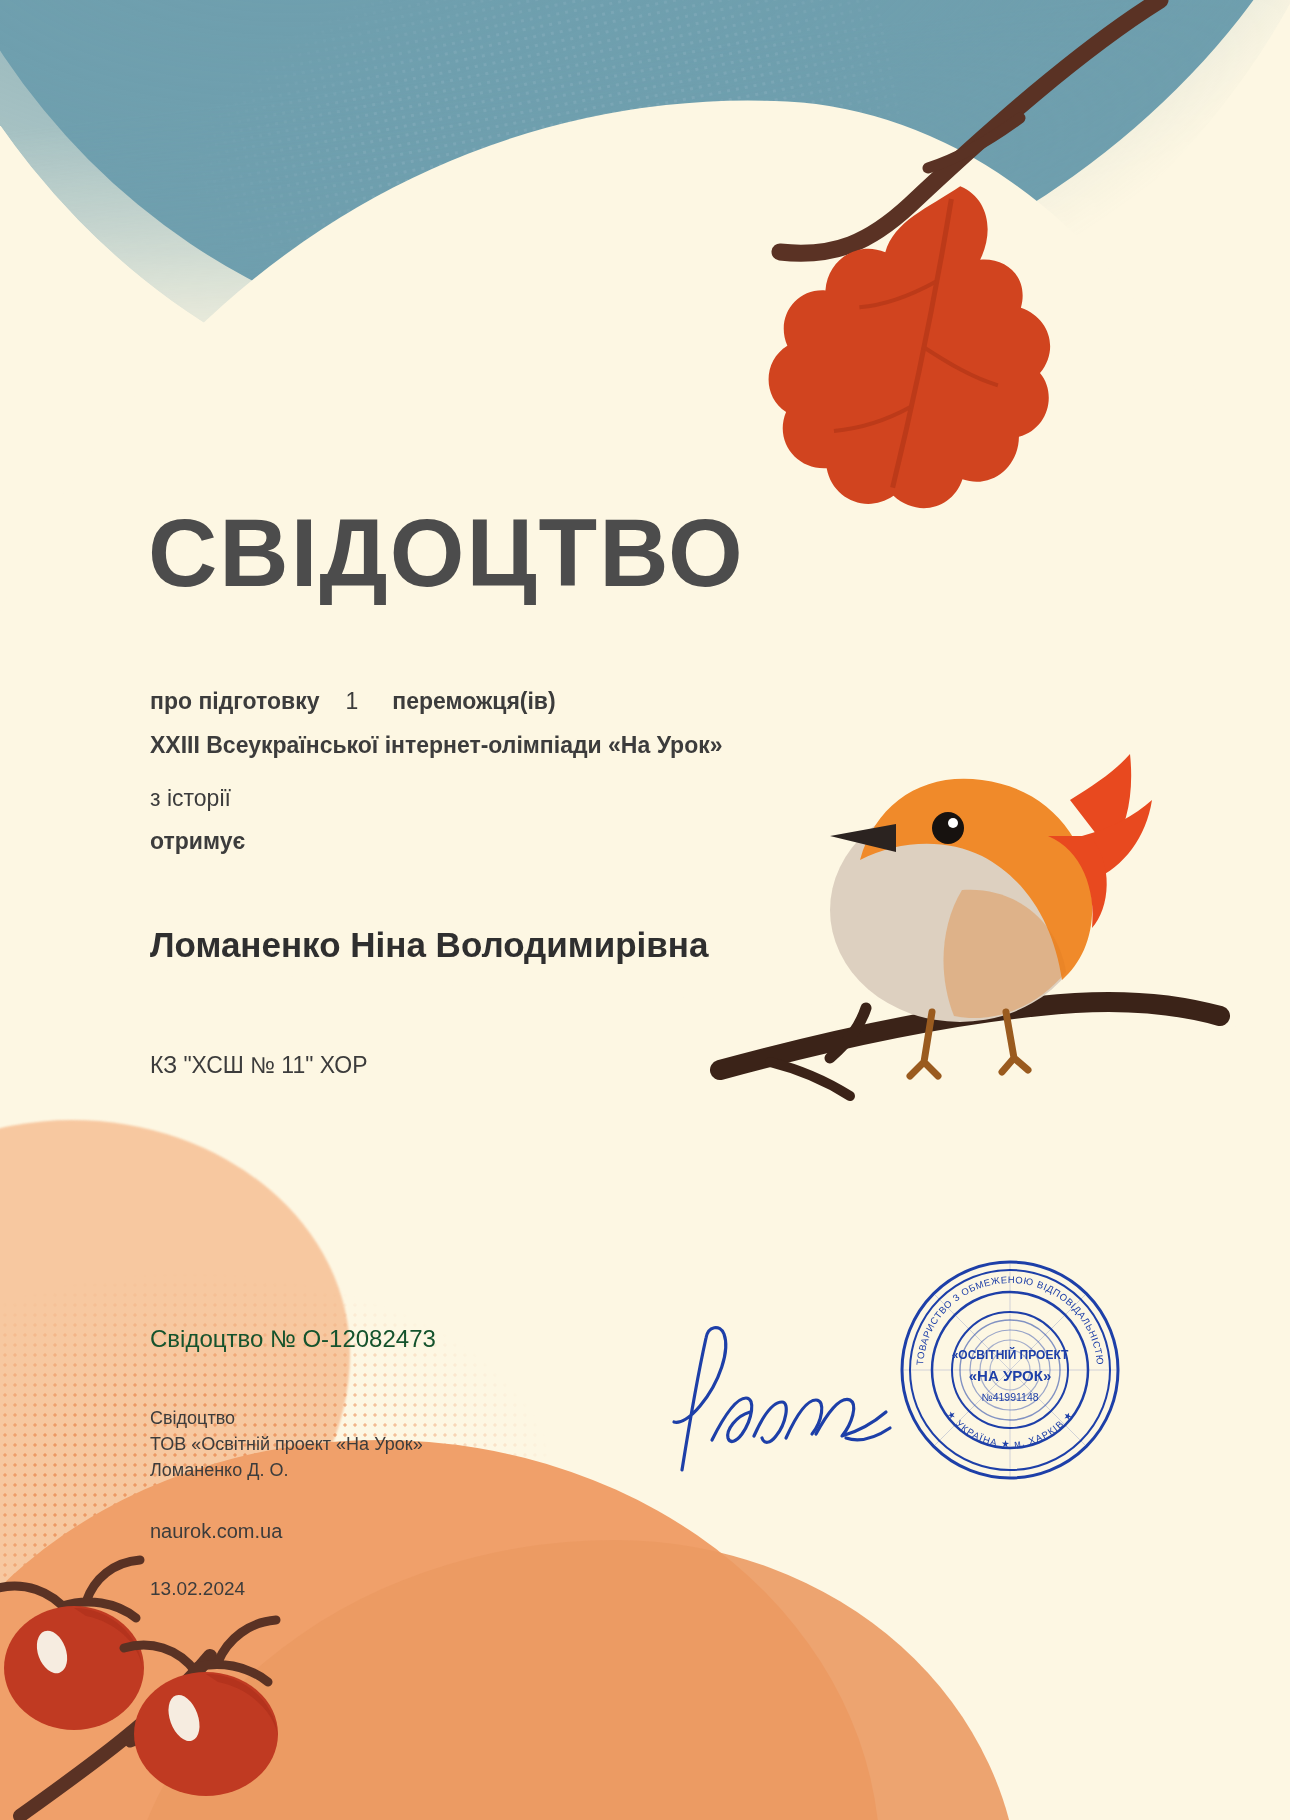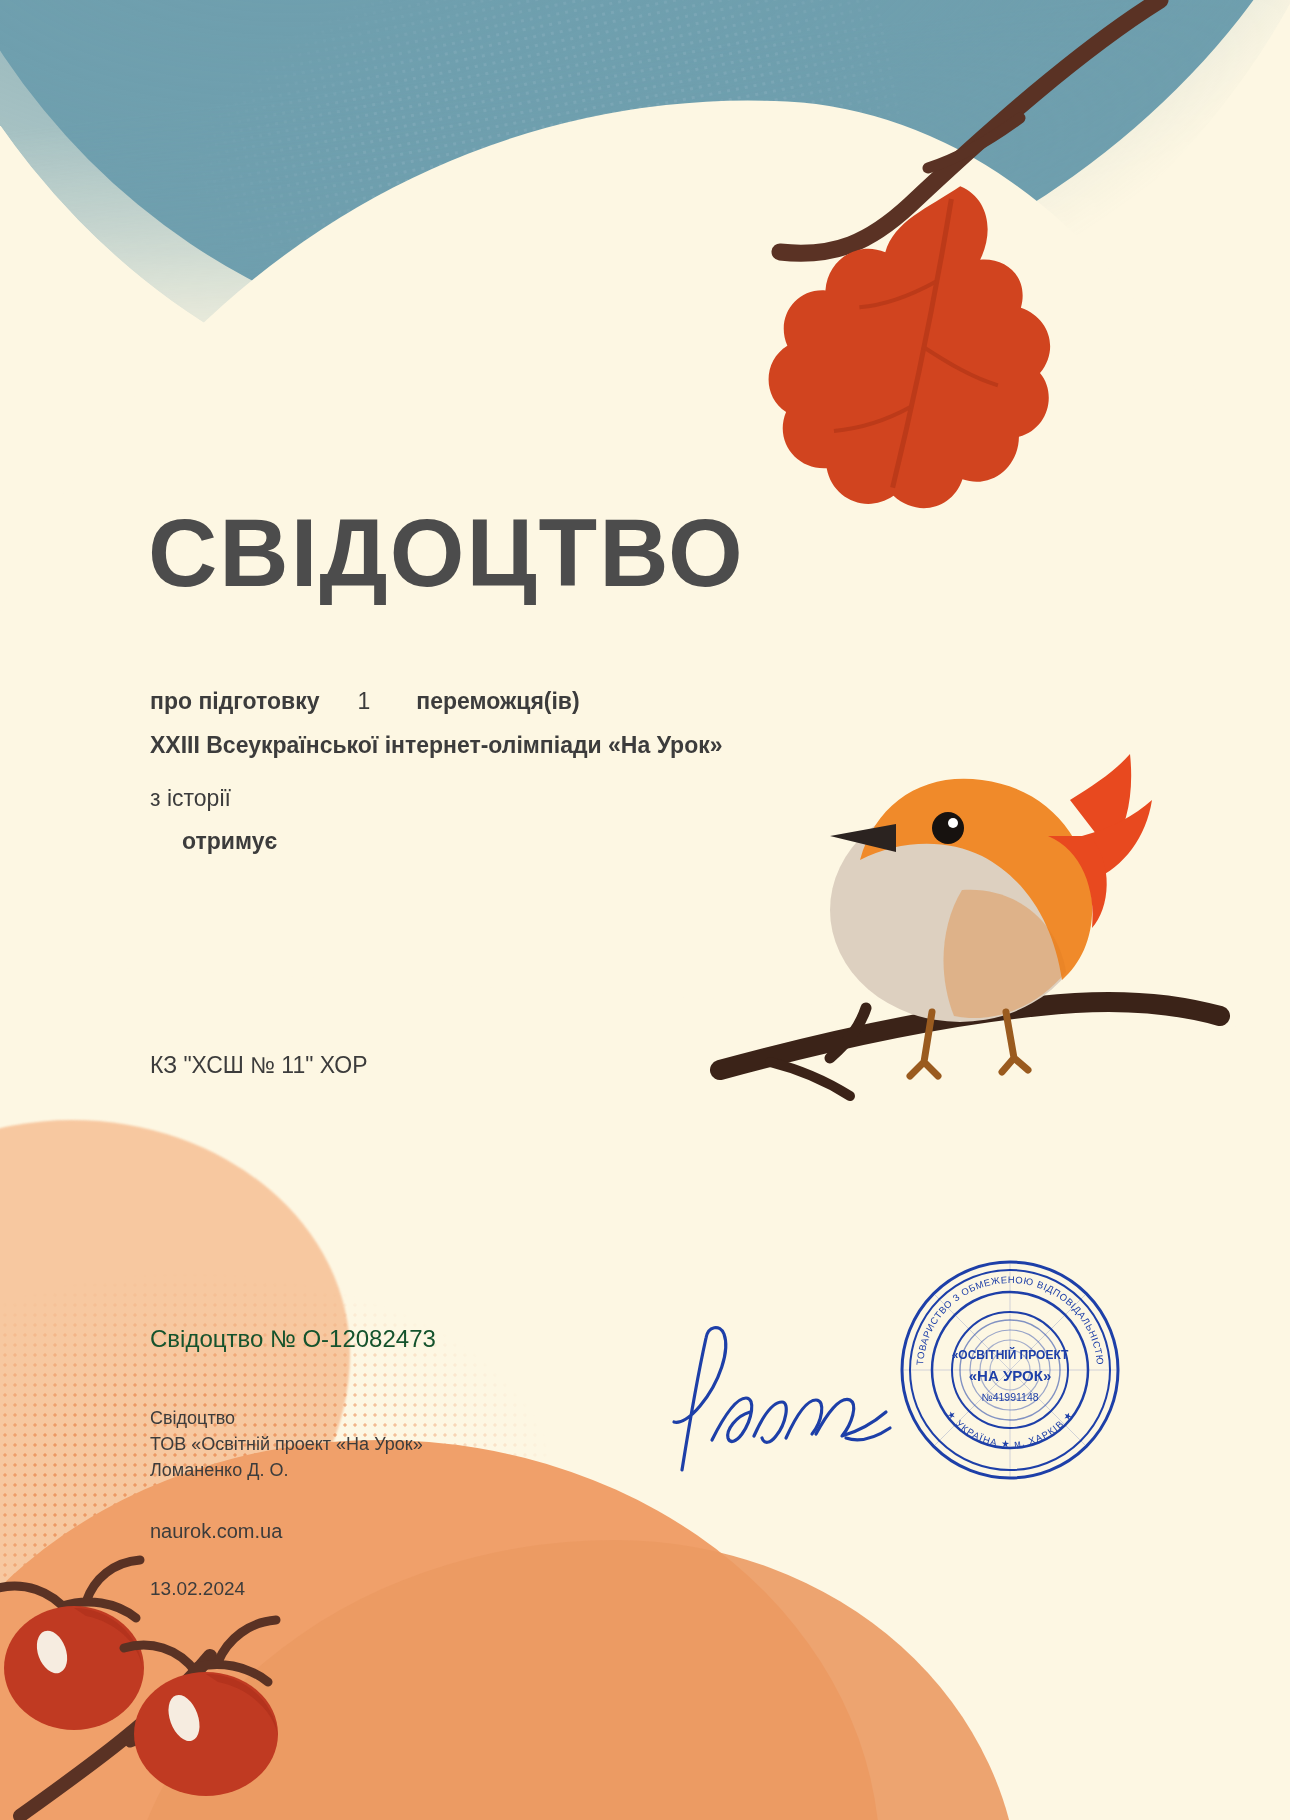--- a/index.html
+++ b/index.html
@@ -130,27 +130,27 @@
     letter-spacing: 2px;
     color: #4c4c4c;
     line-height: 1;
   }
   .subtitle-line {
     position: absolute;
     left: 2px;
     font-size: 23px;
     color: #3c3c3c;
   }
-  .sub-1 { top: 688px; display: flex; align-items: baseline; gap: 12px; }
+  .sub-1 { top: 688px; display: flex; align-items: baseline; gap: 0; }
   .sub-1 .part-a { font-weight: bold; }
   .sub-1 .winners-count { font-weight: normal; margin: 0 34px 0 26px; }
   .sub-1 .part-b { font-weight: bold; }
   .sub-2 { top: 732px; font-weight: bold; }
   .sub-3 { top: 785px; font-weight: normal; }
-  .sub-4 { top: 828px; font-weight: bold; margin-left: 32px; }
+  .sub-4 { top: 828px; font-weight: bold; }
 
   .recipient {
     position: absolute;
     top: 925px;
     left: 2px;
     font-size: 35px;
     font-weight: bold;
     color: #2f2f2f;
   }
   .school {
@@ -327,20 +327,21 @@
     <div class="subtitle-line sub-1">
       <span class="part-a">про підготовку</span>
       <span class="winners-count">1</span>
       <span class="part-b">переможця(ів)</span>
     </div>
 
     <div class="subtitle-line sub-2">XXIII Всеукраїнської інтернет-олімпіади «На Урок»</div>
     <div class="subtitle-line sub-3">з історії</div>
     <div class="subtitle-line sub-4">отримує</div>
 
+    <div class="recipient">Ломаненко Ніна Володимирівна</div>
     <div class="school">КЗ "ХСШ № 11" ХОР</div>
 
     <div class="cert-number">Свідоцтво № O-12082473</div>
 
     <div class="signature-block">
       <div>Свідоцтво</div>
       <div>ТОВ «Освітній проект «На Урок»</div>
       <div>Ломаненко Д. О.</div>
     </div>
 

